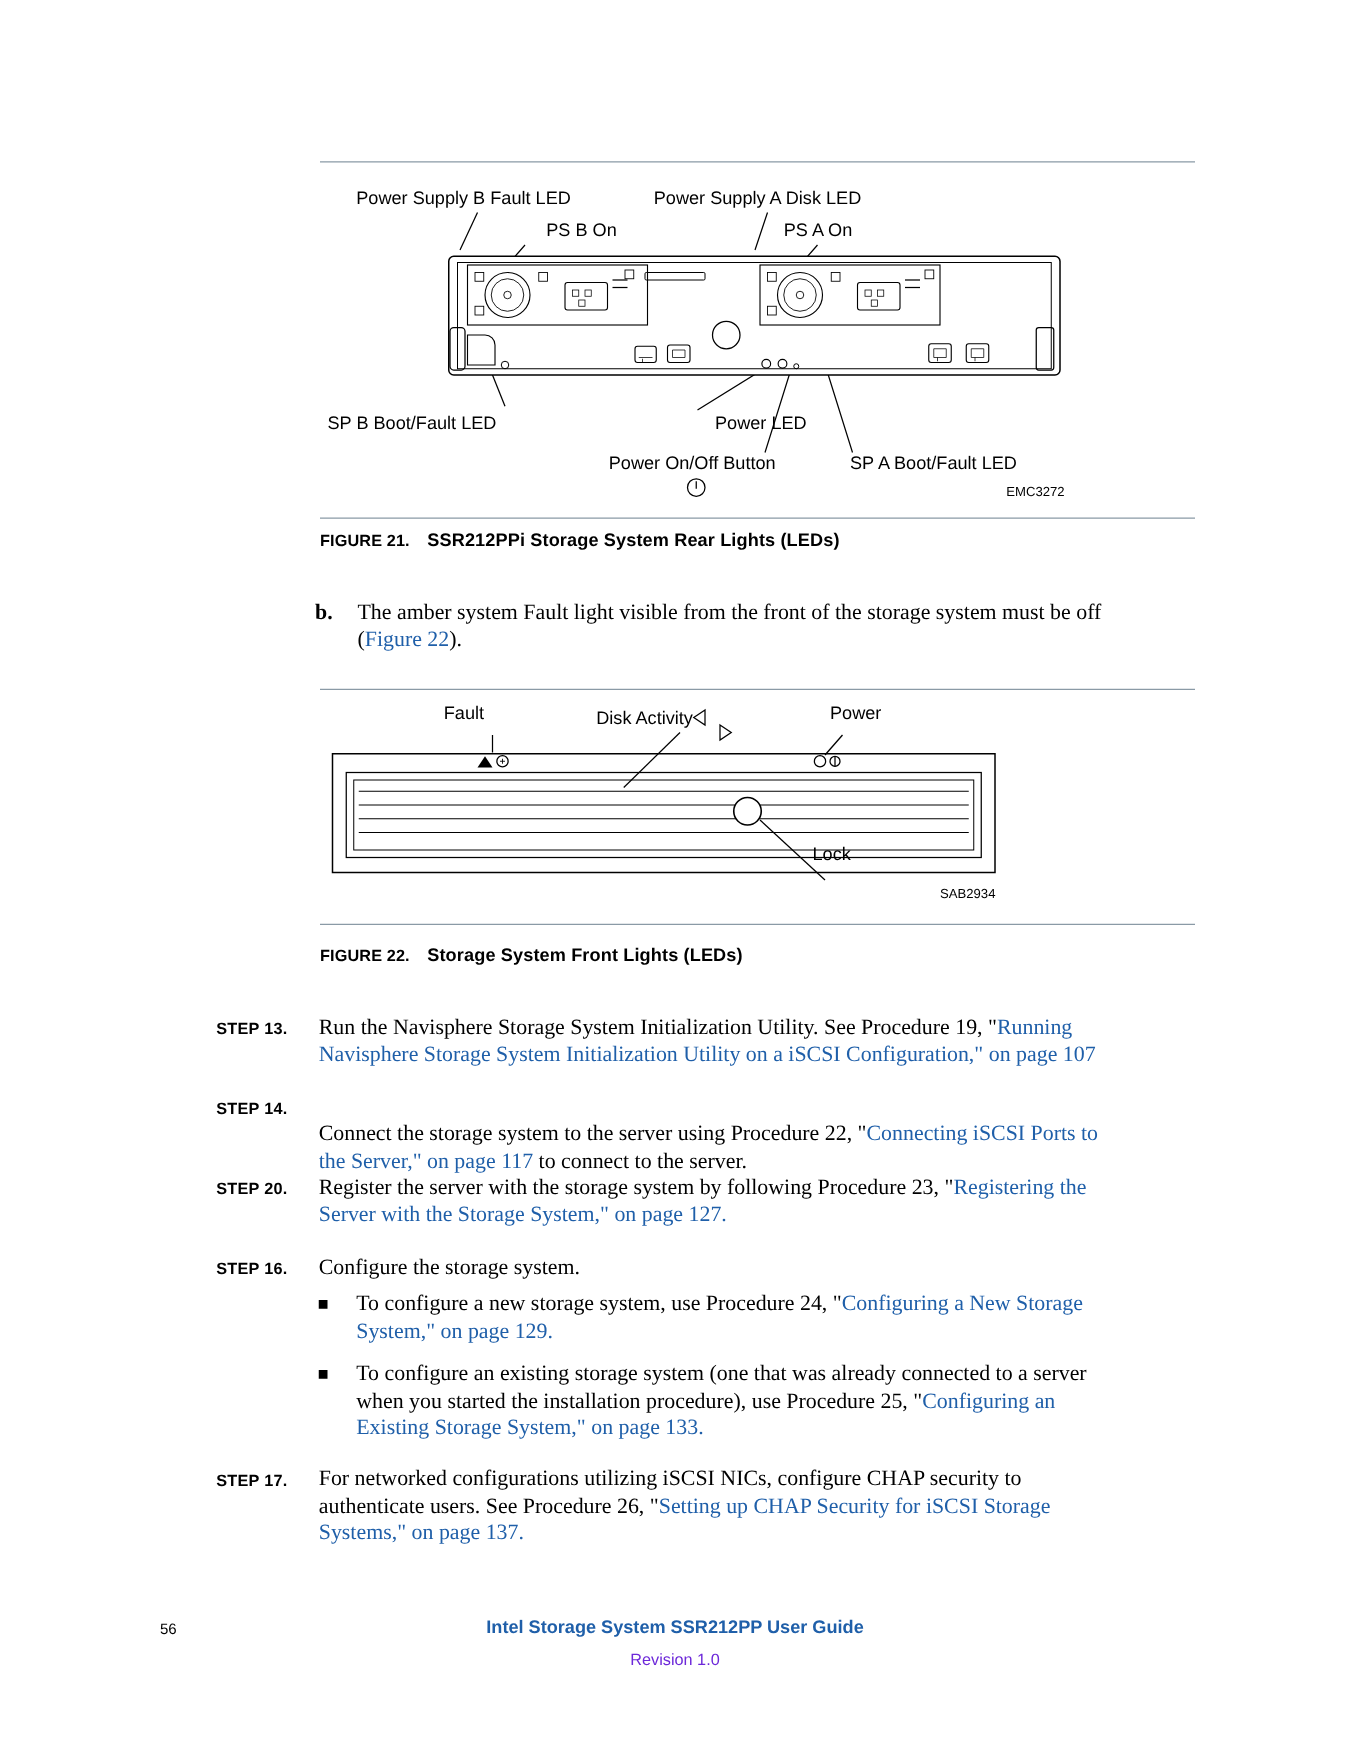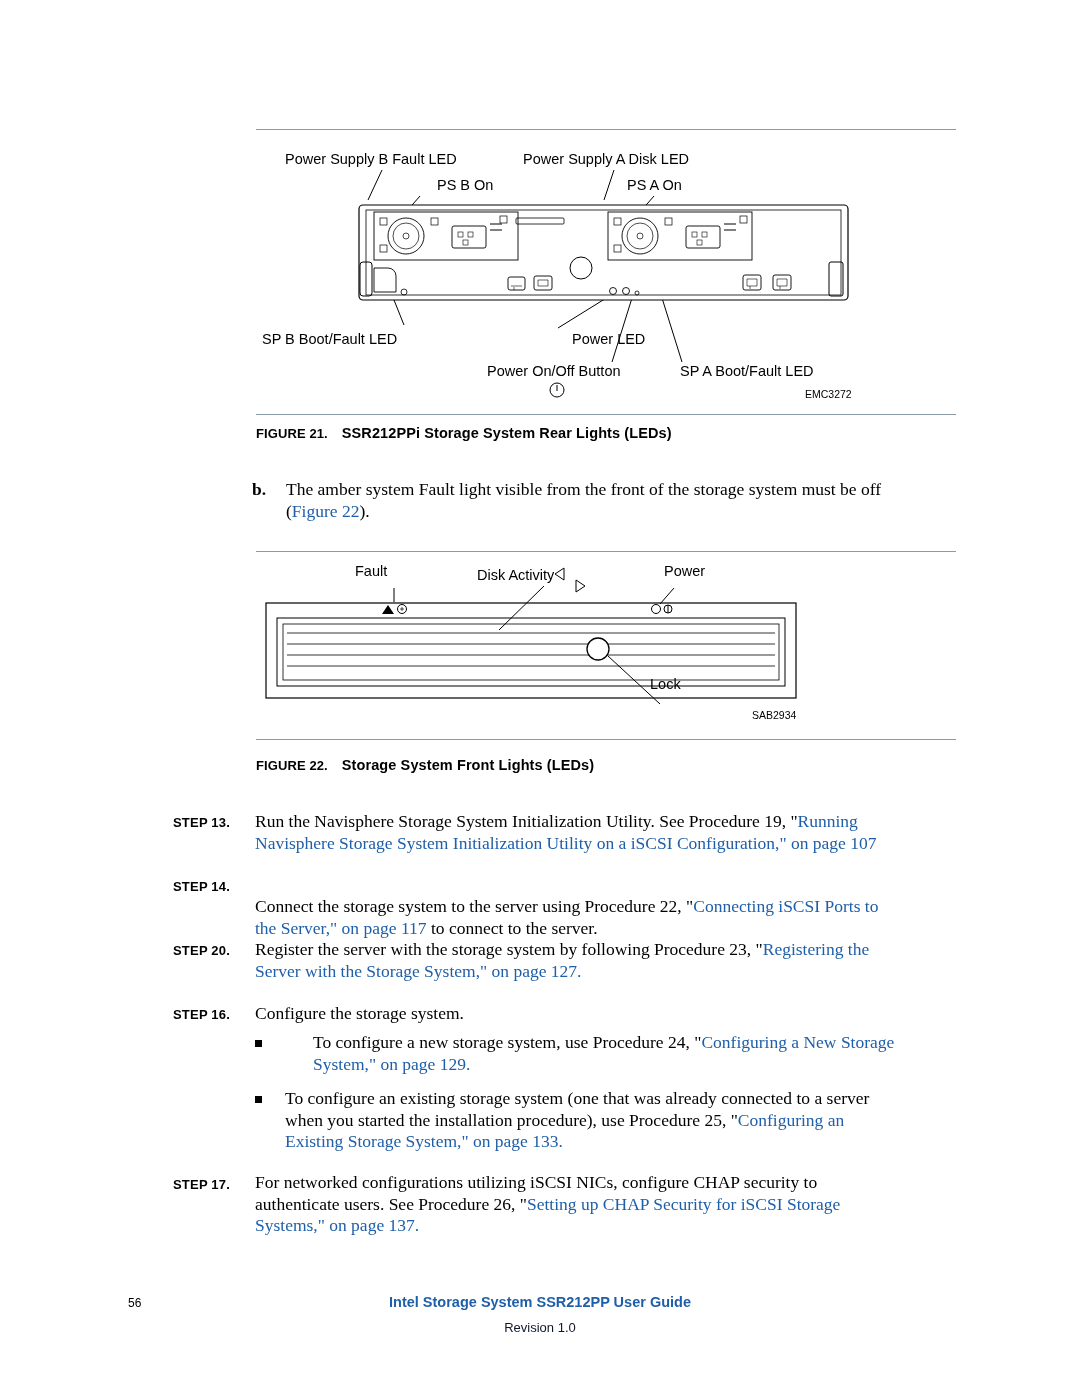--- a/index.html
+++ b/index.html
@@ -116,21 +116,21 @@
     font-size: 14.5px;
     color: #1f5fa9;
   }
   .footer-rev {
     position: absolute;
     width: 1080px;
     top: 1320px;
     text-align: center;
     font-family: "Liberation Sans", sans-serif;
     font-size: 13px;
-    color: #0f172a;
+    color: #6d28d9;
   }
 
   svg { display: block; }
 </style>
 </head>
 <body>
 
 <div class="page">
 
   <div class="fig-block" style="top:129px;">
@@ -302,21 +302,21 @@
     <span>Register the server with the storage system by following Procedure 23, "</span><span class="link">Registering the</span><br>
     <span class="link">Server with the Storage System," on page 127.</span>
   </div>
 
   <div class="step-tag" style="left:173px; top:1007px;">STEP 16.</div>
   <div class="step" style="left:255px; top:1003px; width:700px;">
     <span>Configure the storage system.</span>
   </div>
 
   <div class="bullet-sq" style="left:255px; top:1040px;"></div>
-  <div class="para" style="left:285px; top:1032px; width:680px;margin-left:28px;">
+  <div class="para" style="left:285px; top:1032px; width:680px;">
     <span>To configure a new storage system, use Procedure 24, "</span><span class="link">Configuring a New Storage</span><br>
     <span class="link">System," on page 129.</span>
   </div>
 
   <div class="bullet-sq" style="left:255px; top:1096px;"></div>
   <div class="para" style="left:285px; top:1088px; width:680px;">
     <span>To configure an existing storage system (one that was already connected to a server</span><br>
     <span>when you started the installation procedure), use Procedure 25, "</span><span class="link">Configuring an</span><br>
     <span class="link">Existing Storage System," on page 133.</span>
   </div>

